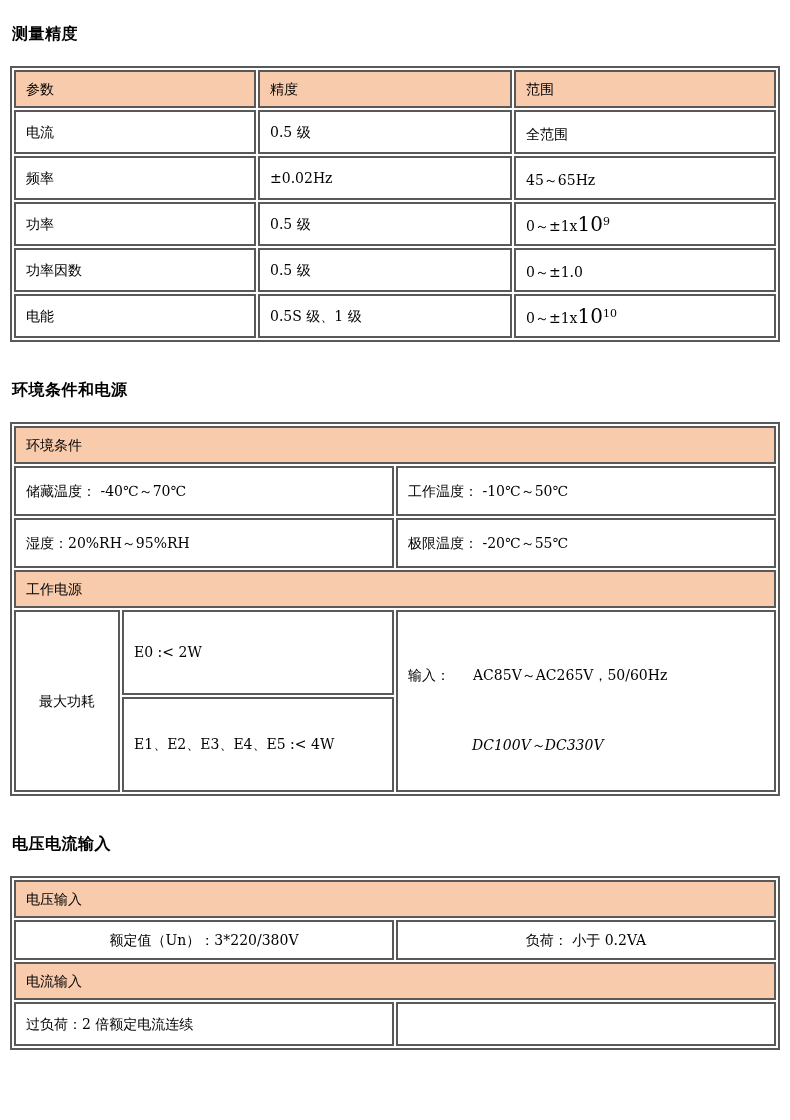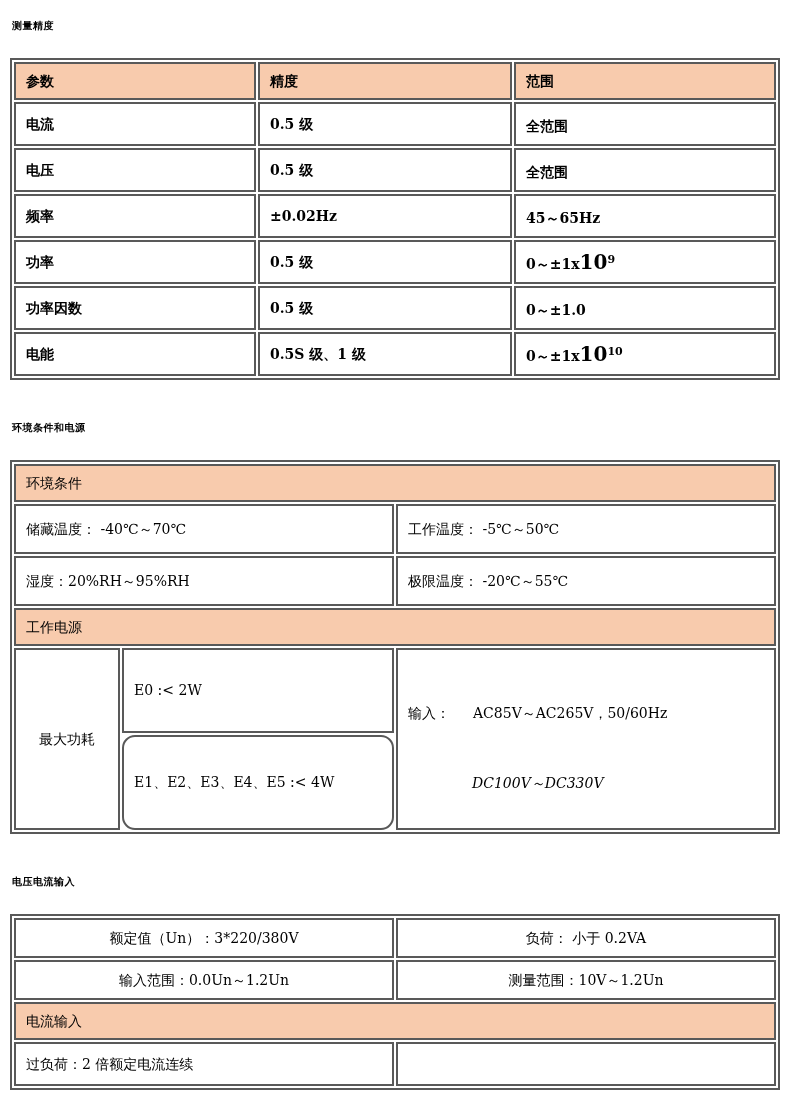--- a/index.html
+++ b/index.html
@@ -1,29 +1,29 @@
 <!DOCTYPE html>
 <html><head>
 <meta charset="utf-8">
 <style>
   html,body{margin:0;padding:0;background:#ffffff;}
   body{width:790px;height:1120px;color:#000;font-family:"DejaVu Serif","Liberation Serif",serif;}
   .page{padding:8px 10px 0 10px;}
-  h2.sec{font-family:"Liberation Sans","DejaVu Sans",sans-serif;font-size:10px;font-weight:bold;
-         margin:8px 0 0 2px;line-height:20px;letter-spacing:0.5px;}
+  h2.sec{font-family:"Liberation Sans","DejaVu Sans",sans-serif;font-size:16px;font-weight:bold;
+         margin:16px 0 0 2px;line-height:20px;letter-spacing:0.5px;}
   h2.sec.later{margin-top:38px;}
   table.tbl{border-collapse:separate;border-spacing:2px;border:2px solid #595959;
             width:770px;table-layout:fixed;margin-top:22px;background:#fff;}
   td{border:2px solid #595959;box-sizing:border-box;padding:0 10px;font-size:14px;
      vertical-align:middle;white-space:pre-wrap;line-height:18px;}
   tr.hdr td{background:#F8CBAD;height:38px;}
-  .t1 td{height:44px;font-weight:bold;}
+  .t1 td{height:44px;}
   .t2 .rowcond td{height:50px;}
   .t2 .rowe0 td{height:42px;}
-  .t2 .rowe1 td{height:47px;border-radius:13px;}
+  .t2 .rowe1 td{height:47px;}
   .t3 .rowv td{height:40px;text-align:center;}
   .t3 .rowlast td{height:44px;}
   td.center{text-align:center;}
   .pow{font-size:20px;line-height:14px;}
   sup.exp{font-size:11px;vertical-align:super;}
   .input-val{margin-left:23px;}
   .input-line2{margin-left:64px;margin-top:16px;font-style:italic;}
   .input-line1{margin-top:18px;}
 </style>
 </head>
@@ -40,25 +40,20 @@
         <col style="width:262px">
       </colgroup>
     <tbody>
         <tr class="hdr">
       <td>参数</td>
       <td>精度</td>
       <td>范围</td>
     </tr>
     <tr>
       <td>电流</td>
-      <td>0.5 级</td>
-      <td><span>全范围</span><span class="pow"></span><sup class="exp"></sup></td>
-    </tr>
-    <tr>
-      <td>电压</td>
       <td>0.5 级</td>
       <td><span>全范围</span><span class="pow"></span><sup class="exp"></sup></td>
     </tr>
     <tr>
       <td>频率</td>
       <td>±0.02Hz</td>
       <td><span>45～65Hz</span><span class="pow"></span><sup class="exp"></sup></td>
     </tr>
     <tr>
       <td>功率</td>
@@ -85,21 +80,21 @@
         <col style="width:106px">
         <col style="width:272px">
         <col style="width:380px">
       </colgroup>
     <tbody>
         <tr class="hdr">
       <td colspan="3">环境条件</td>
     </tr>
     <tr class="rowcond">
       <td colspan="2">储藏温度： -40℃～70℃</td>
-      <td>工作温度： -5℃～50℃</td>
+      <td>工作温度： -10℃～50℃</td>
     </tr>
     <tr class="rowcond">
       <td colspan="2">湿度：20%RH～95%RH</td>
       <td>极限温度： -20℃～55℃</td>
     </tr>
     <tr class="hdr">
       <td colspan="3">工作电源</td>
     </tr>
     <tr class="rowe0">
       <td rowspan="2" class="center">最大功耗</td>
@@ -116,27 +111,26 @@
     </table>
 
   <h2 class="sec later">电压电流输入</h2>
 
   <table class="tbl t3">
     <colgroup>
         <col style="width:379px">
         <col style="width:379px">
       </colgroup>
     <tbody>
+        <tr class="hdr">
+      <td colspan="2">电压输入</td>
+    </tr>
     <tr class="rowv">
       <td>额定值（Un）：3*220/380V</td>
       <td>负荷： 小于 0.2VA</td>
-    </tr>
-    <tr class="rowv">
-      <td>输入范围：0.0Un～1.2Un</td>
-      <td>测量范围：10V～1.2Un</td>
     </tr>
     <tr class="hdr">
       <td colspan="2">电流输入</td>
     </tr>
     <tr class="rowlast">
       <td>过负荷：2 倍额定电流连续</td>
       <td></td>
     </tr>
   </tbody>
     </table>

